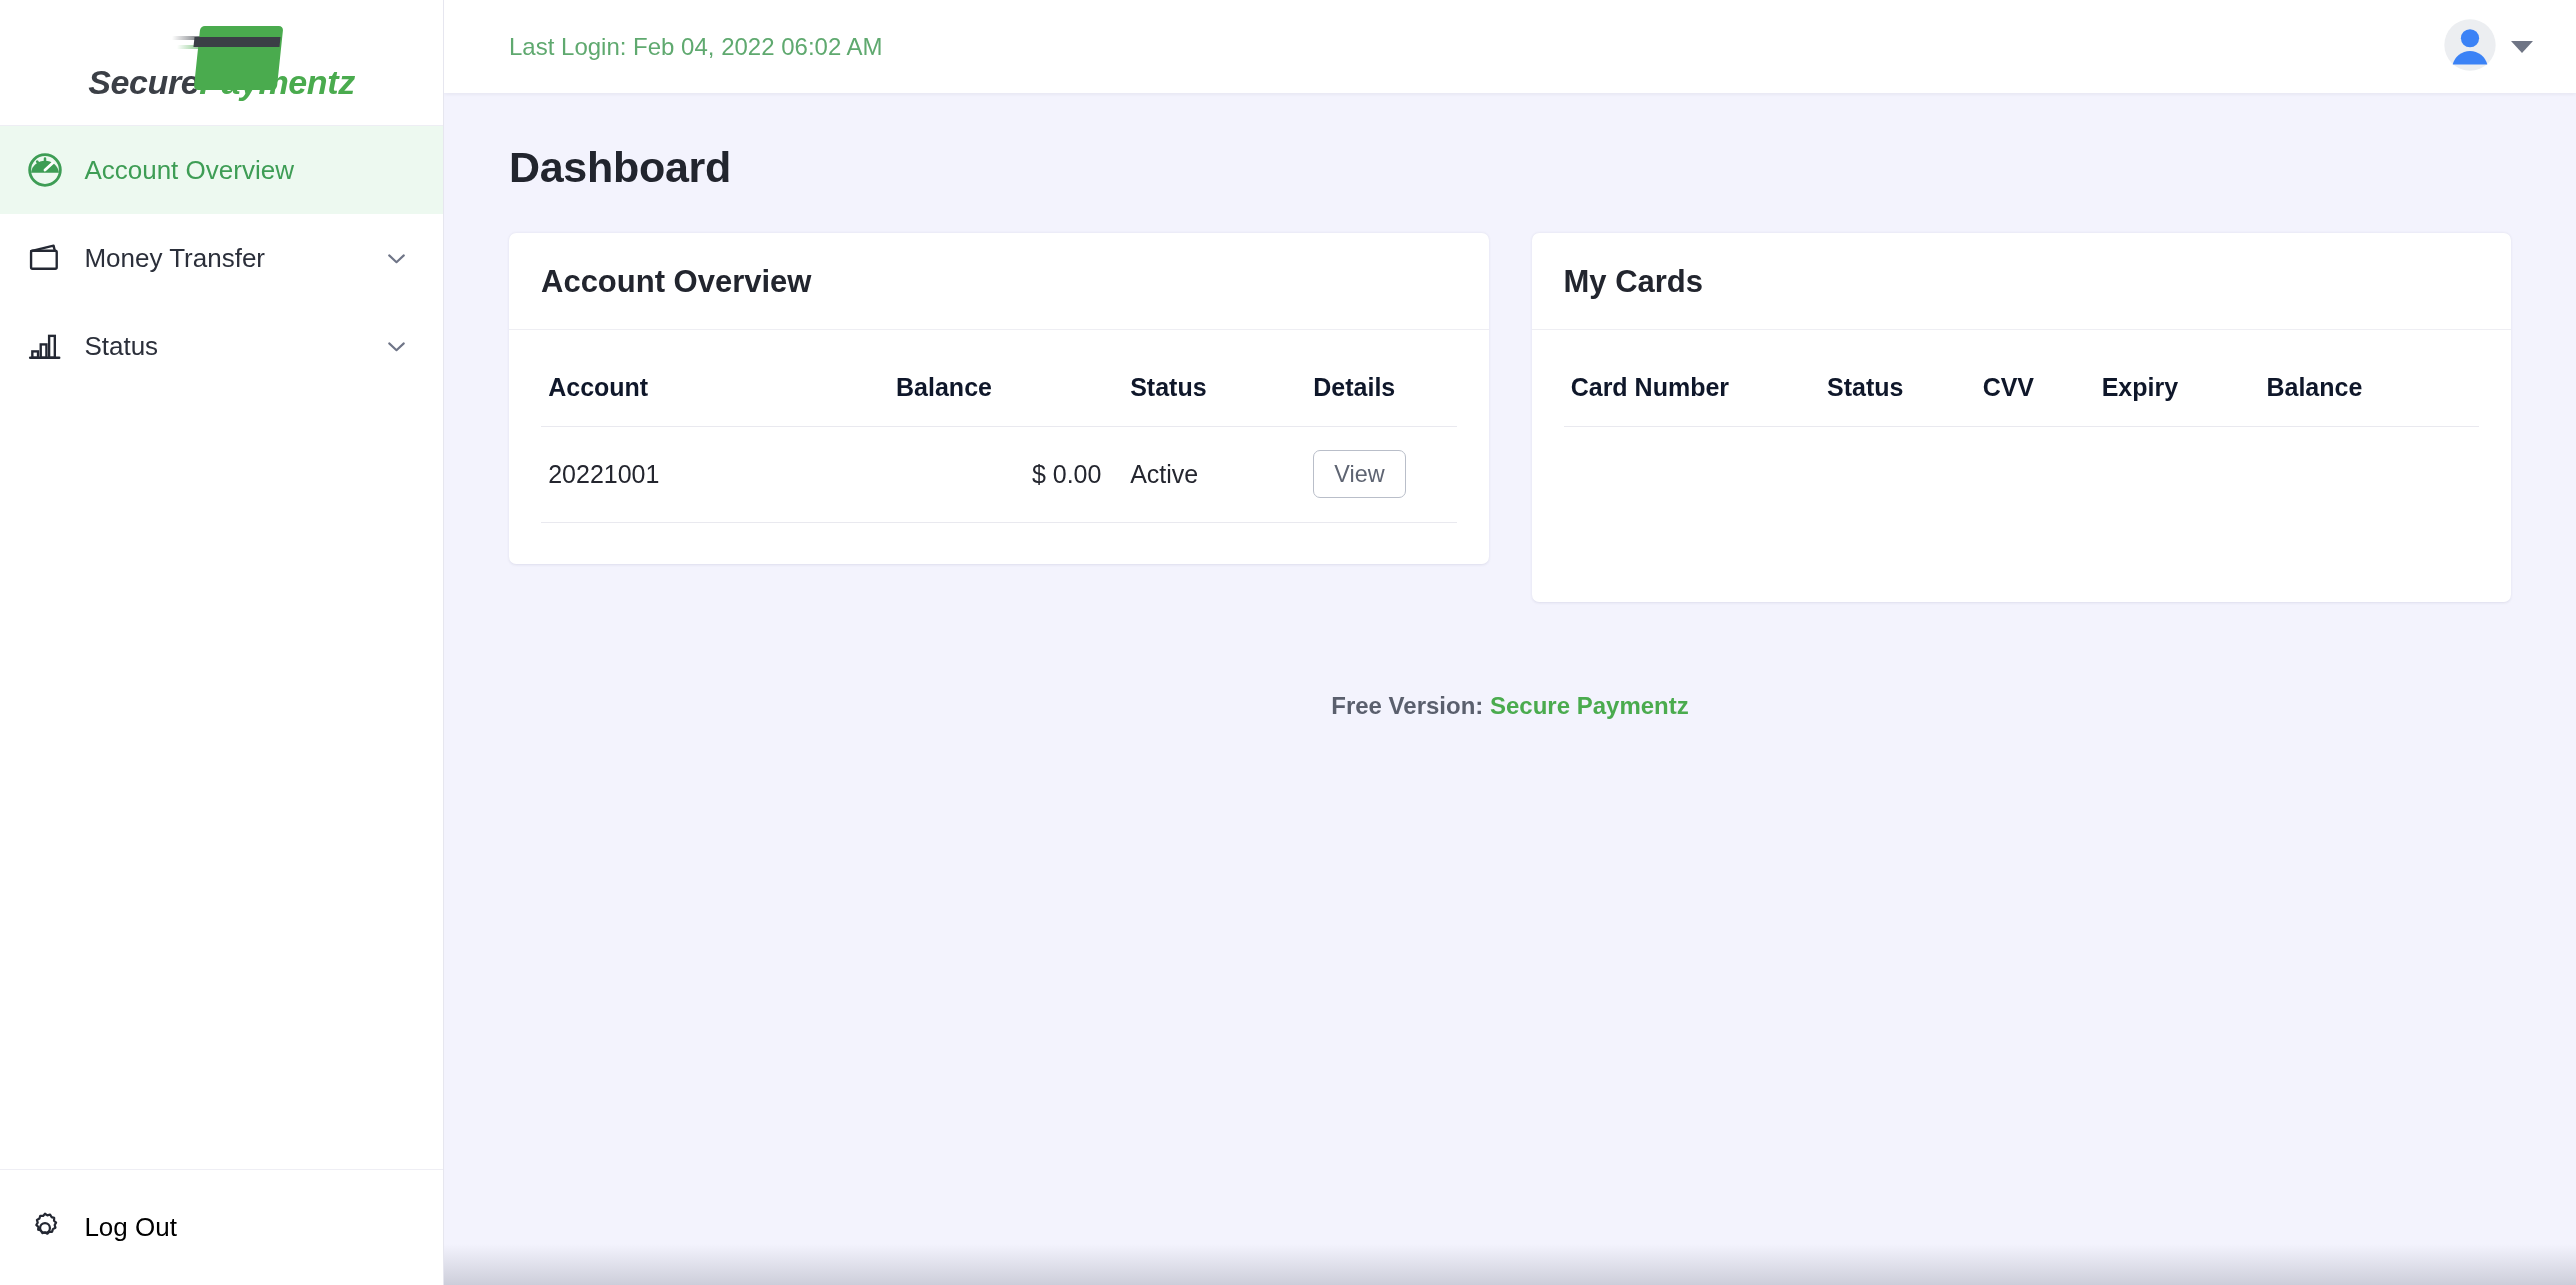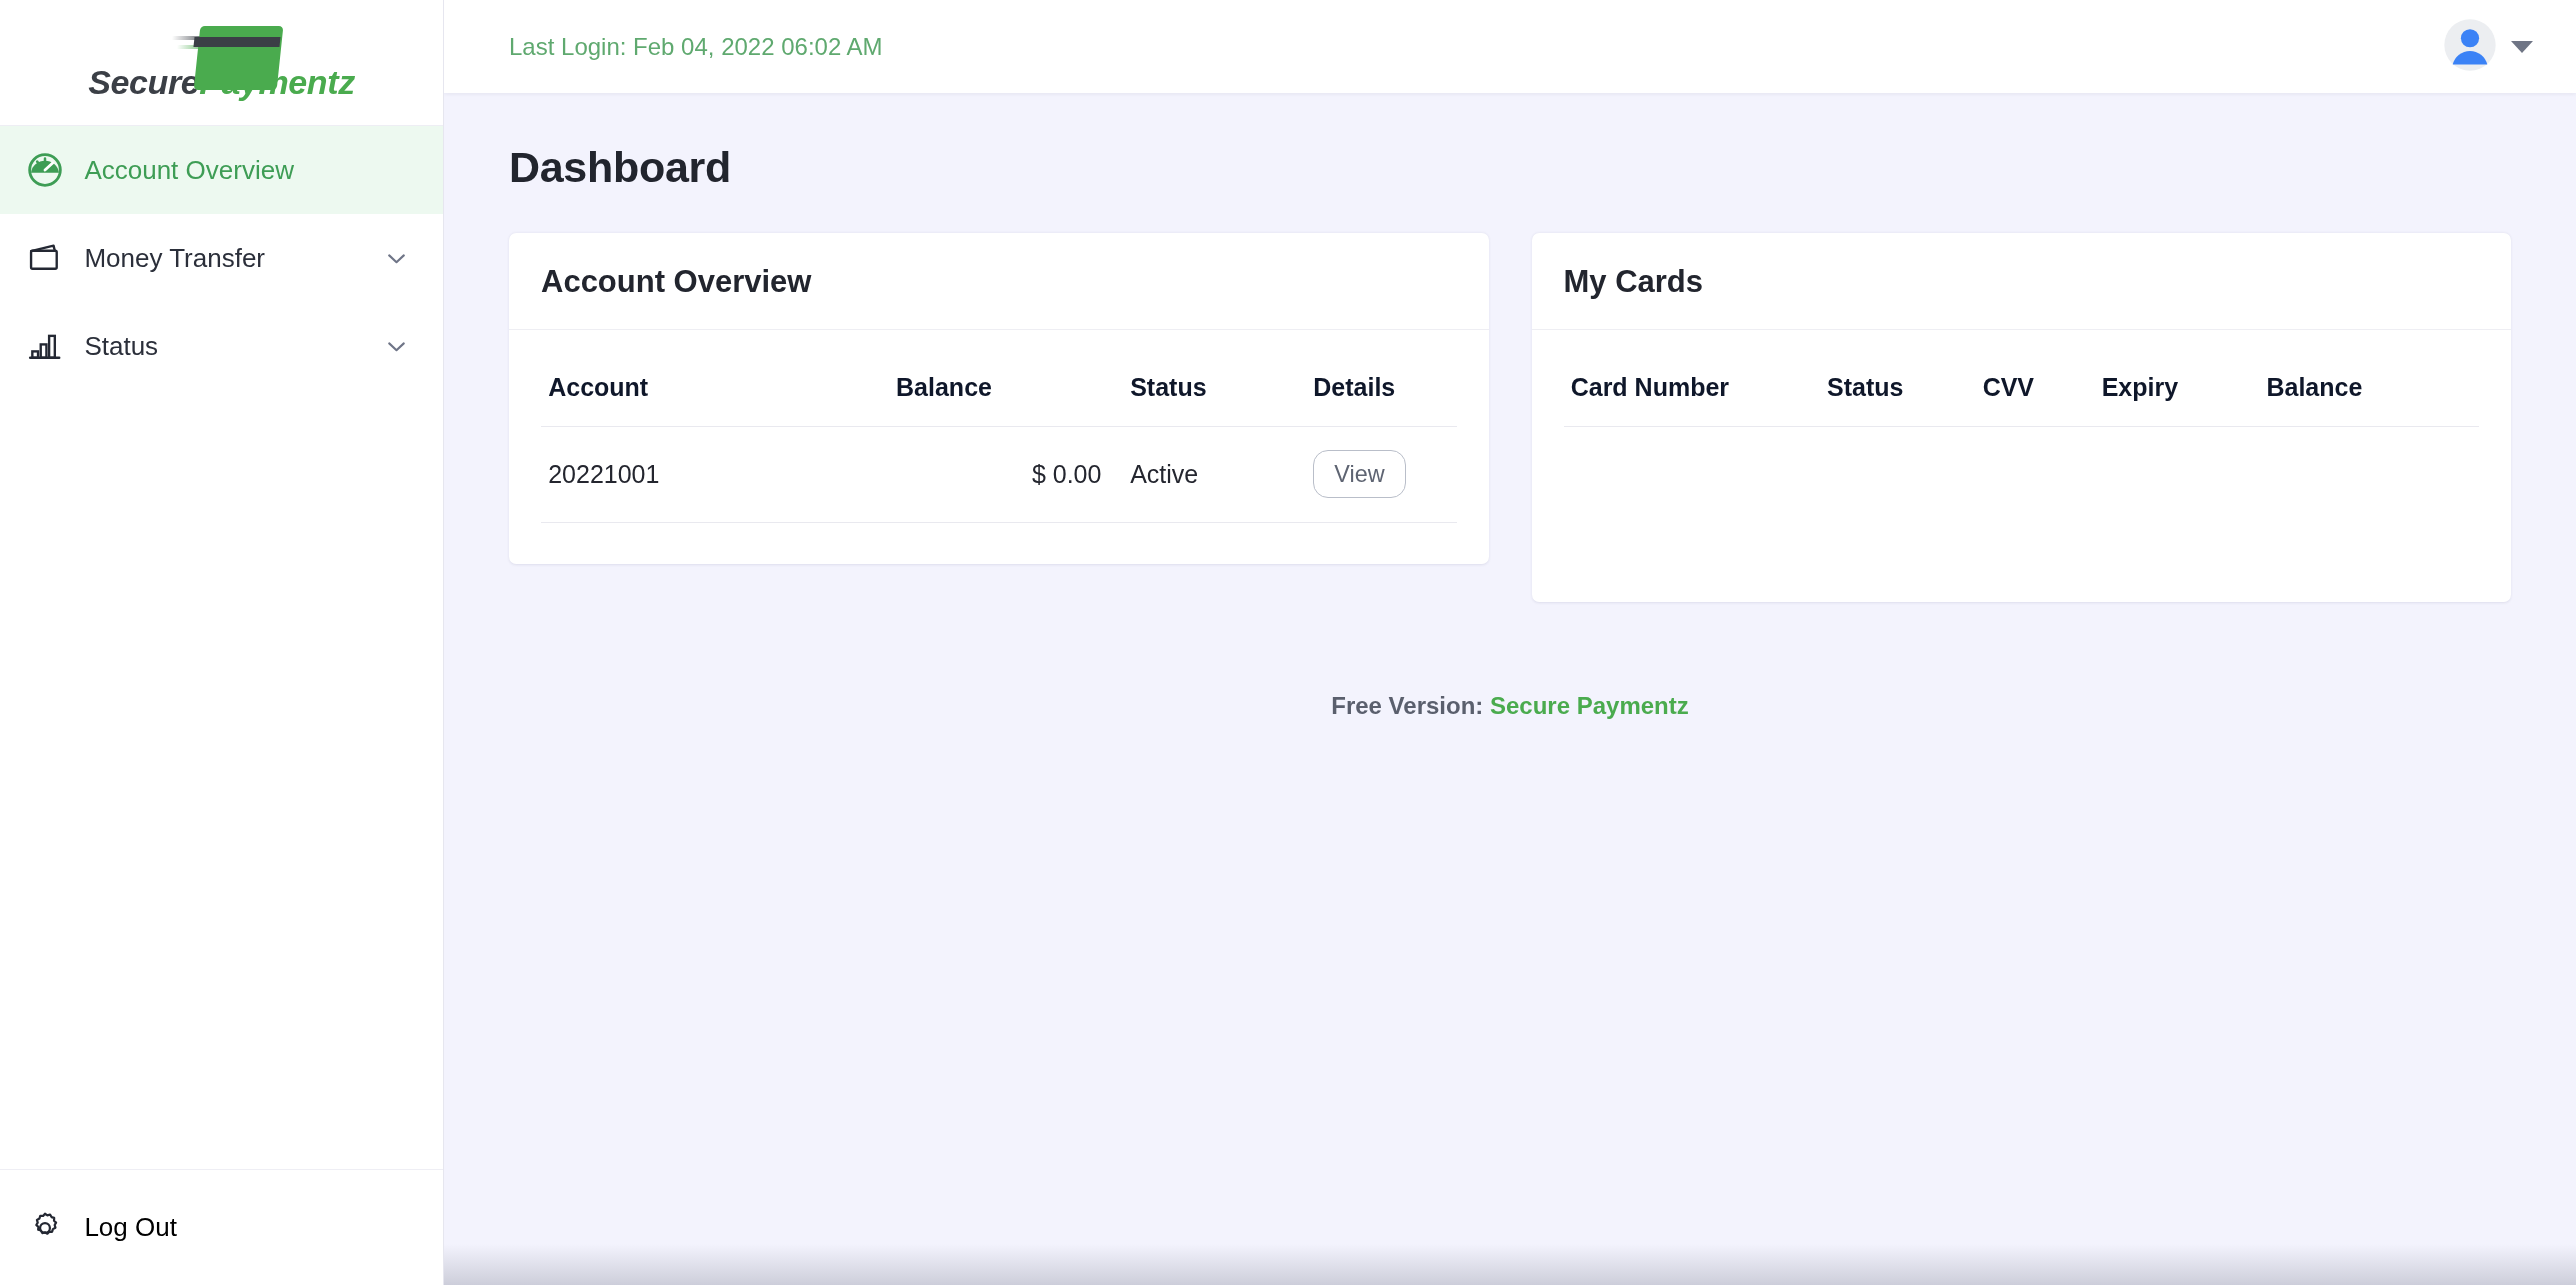--- a/index.html
+++ b/index.html
@@ -264,21 +264,21 @@
     border-bottom: 0.9px solid #e9e9ef;
     vertical-align: middle;
     white-space: nowrap;
   }
   .ta-right { text-align: right; }
   .bold-cell { font-weight: normal; }
 
   .view-btn {
     display: inline-block;
     border: 0.9px solid #b9bec9;
-    border-radius: 15px;
+    border-radius: 7px;
     background: #ffffff;
     color: #5e6472;
     font-size: 23.4px;
     font-family: "Liberation Sans", sans-serif;
     padding: 9px 20px;
     cursor: pointer;
     line-height: 1.2;
   }
 
   .empty-body {

